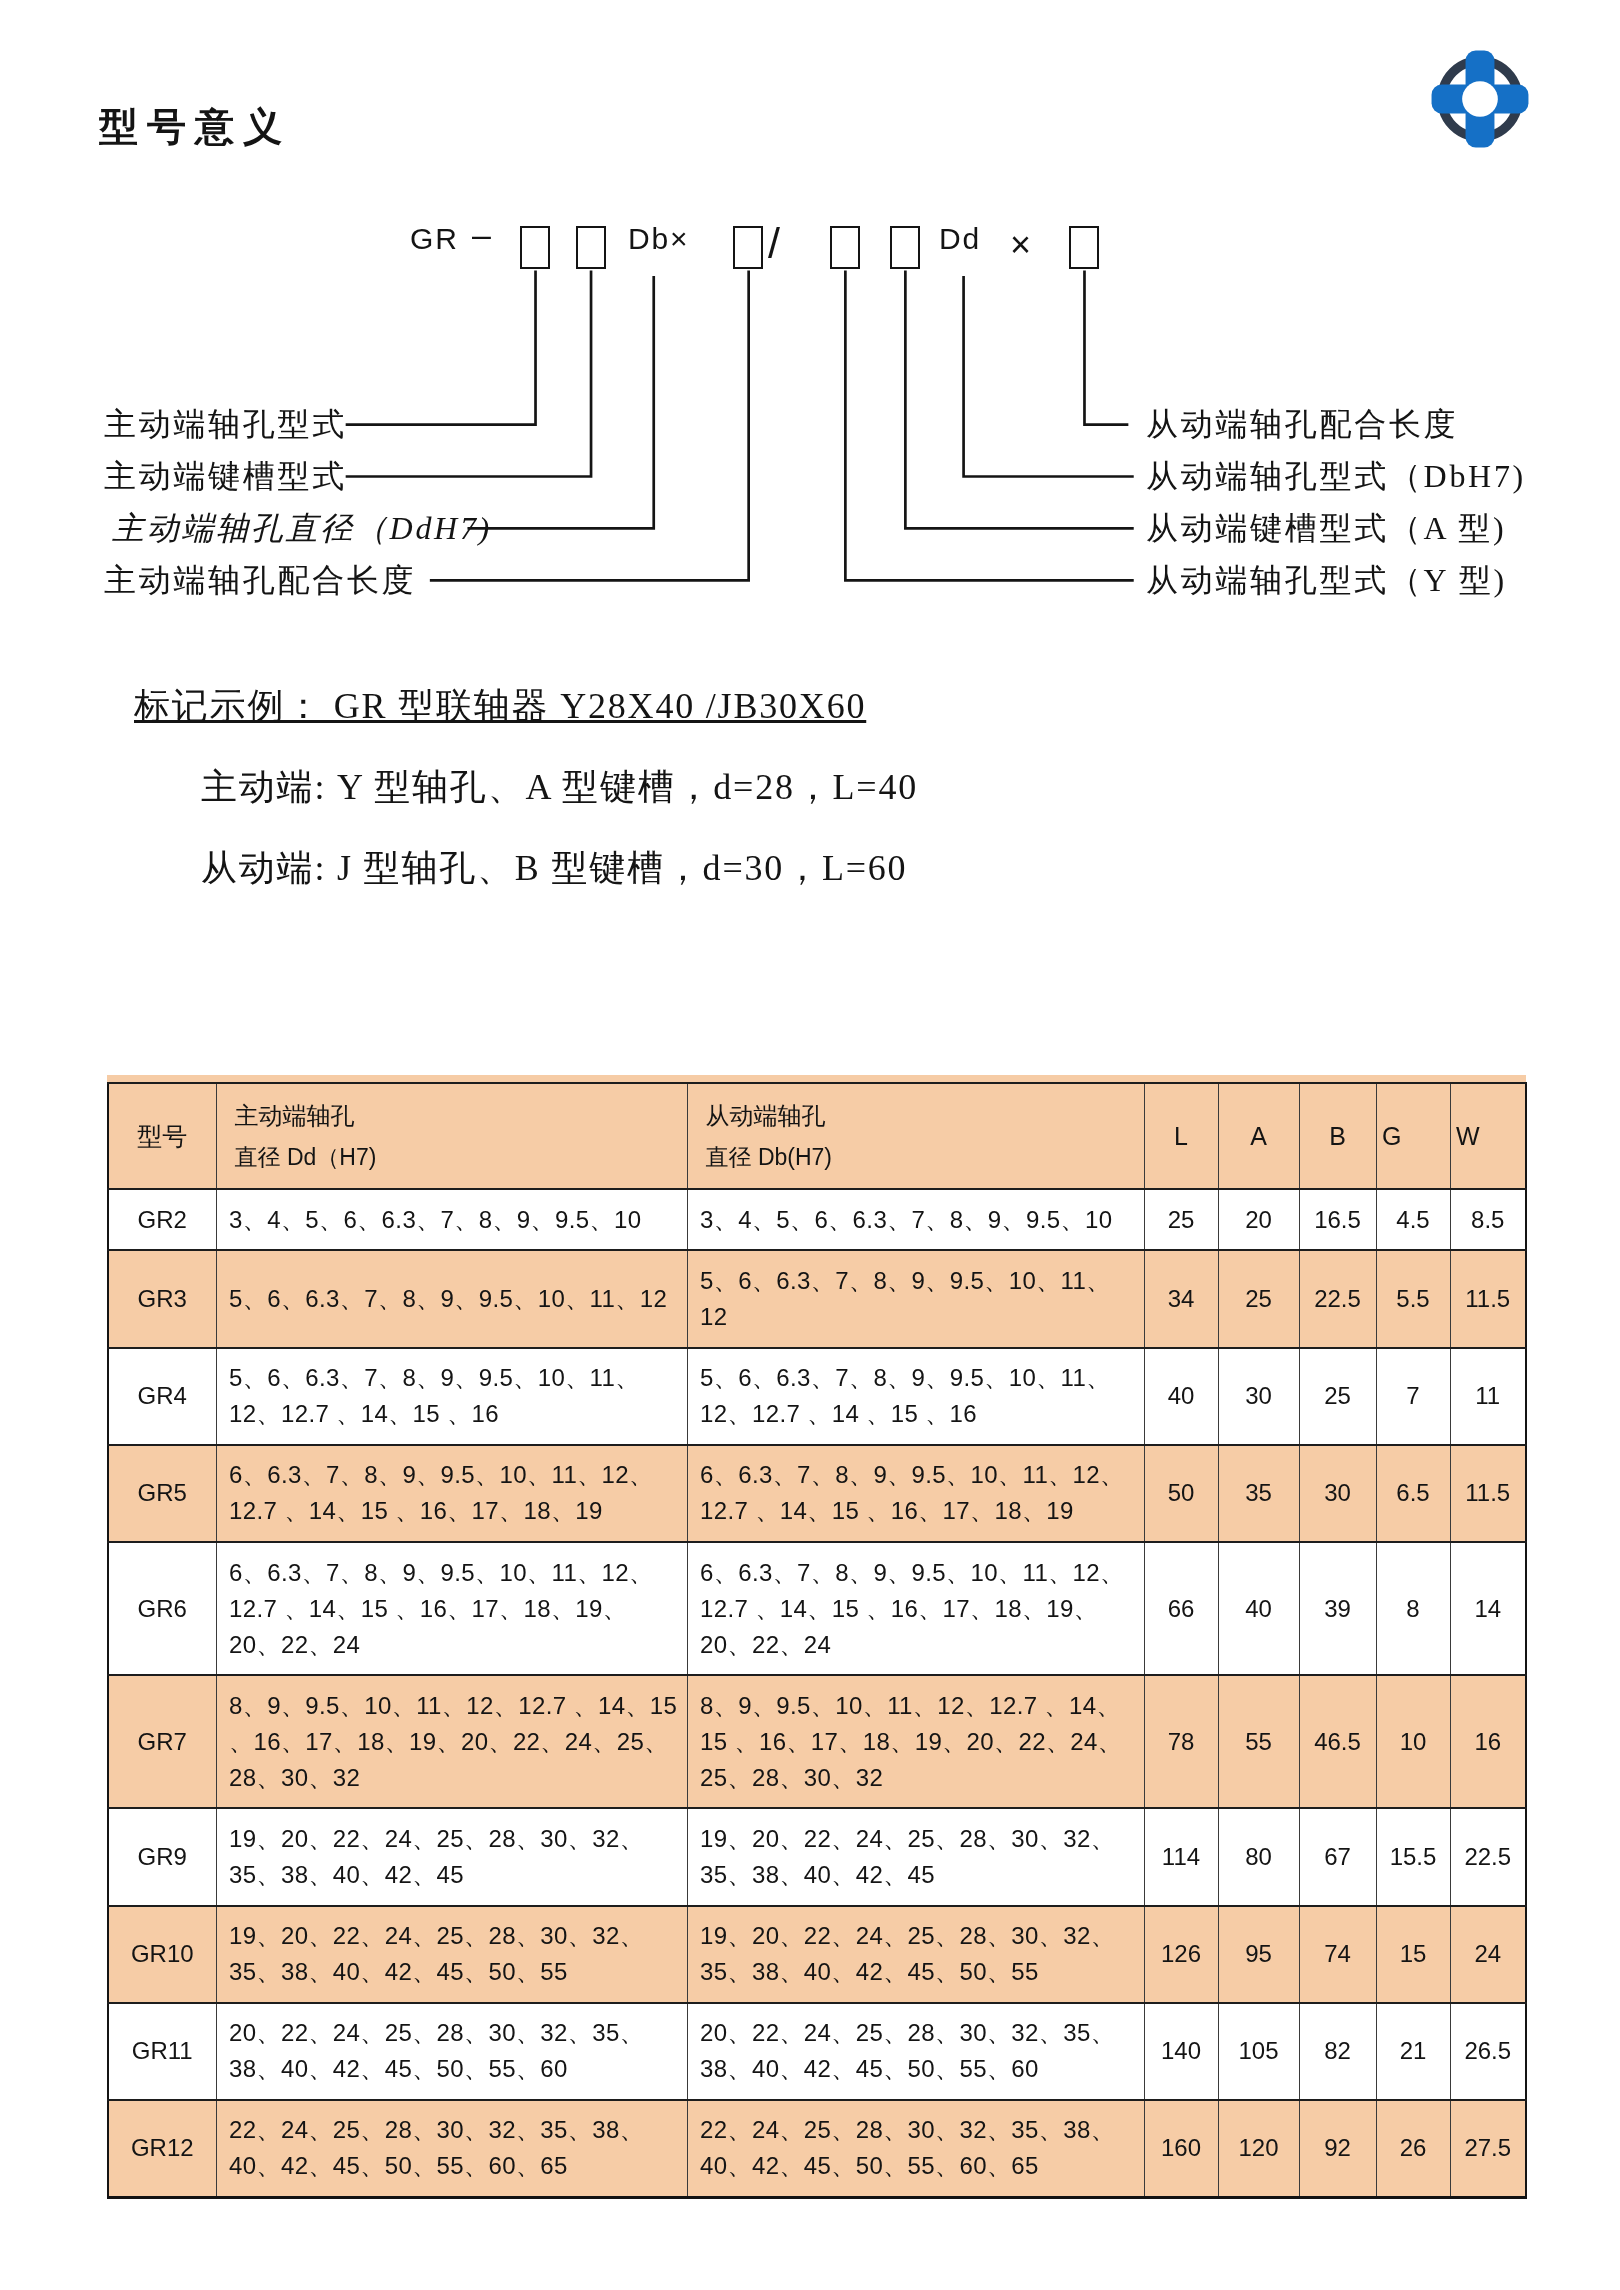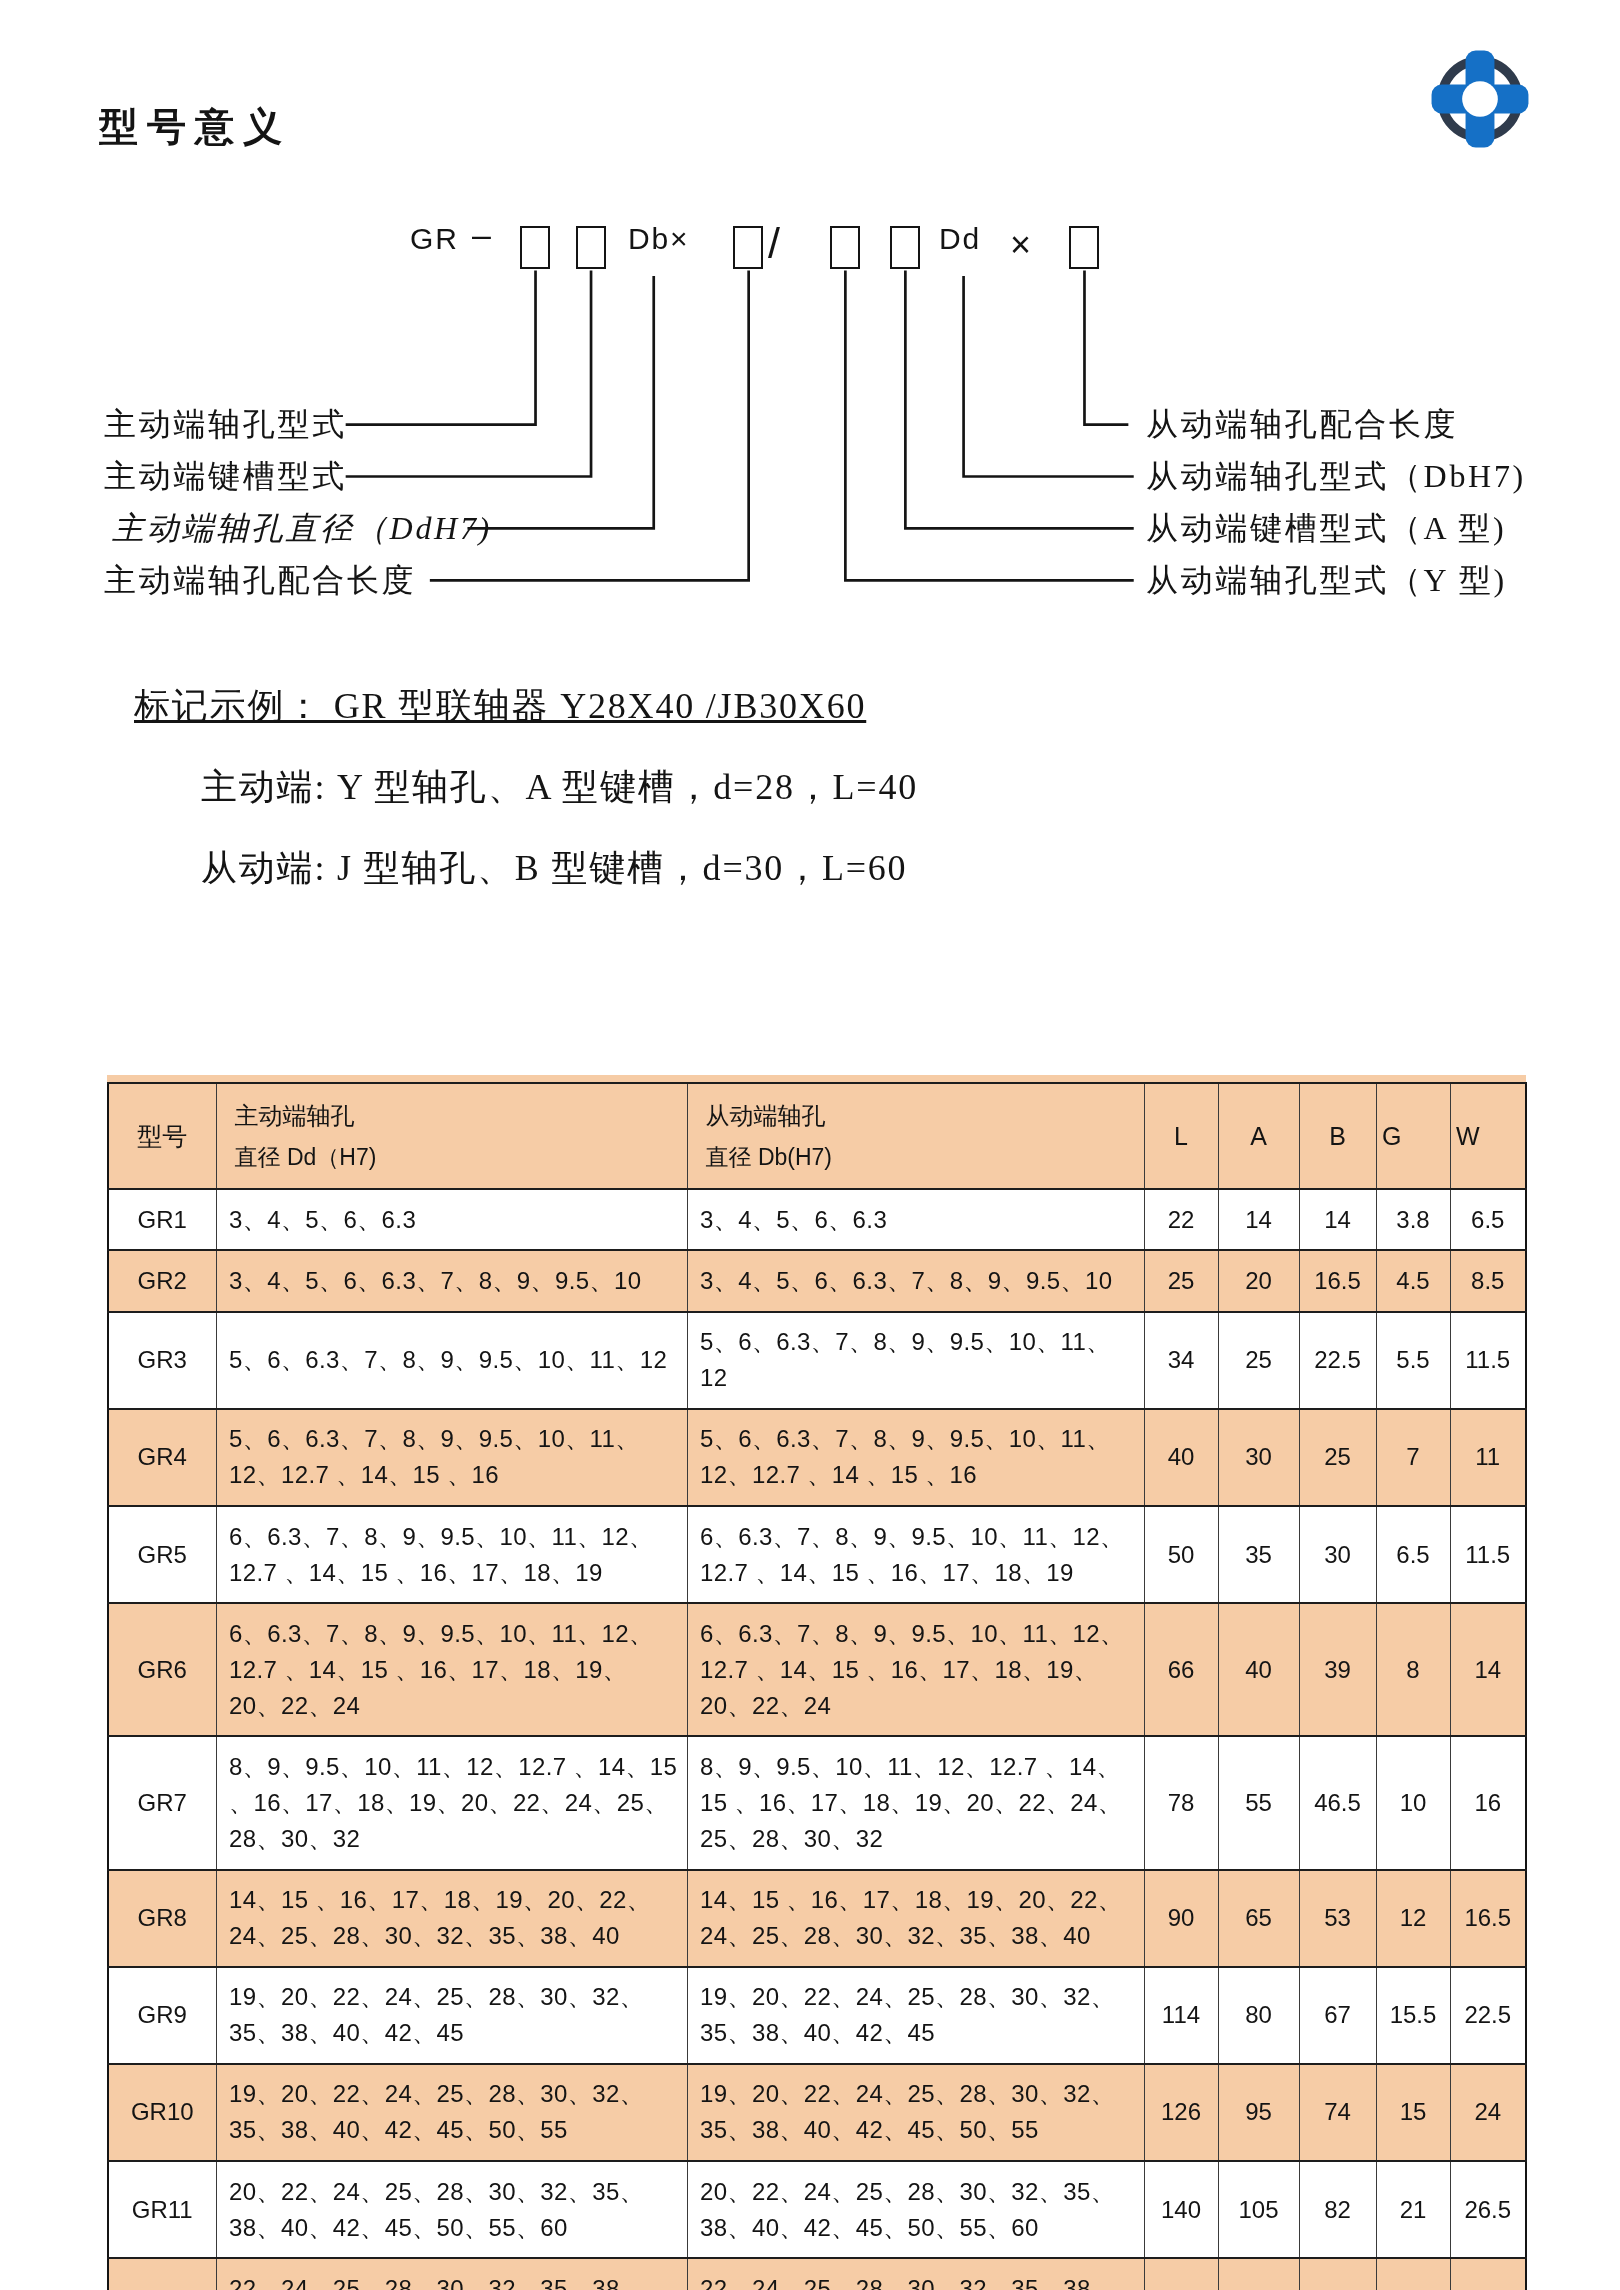--- a/index.html
+++ b/index.html
@@ -191,30 +191,20 @@
         </th>
         <th class="h-letter">L</th>
         <th class="h-letter">A</th>
         <th class="h-letter">B</th>
         <th class="h-letter h-left">G</th>
         <th class="h-letter h-left">W</th>
       </tr>
     </thead>
     <tbody id="spec-body">
         <tr>
-    <td class="c-model">GR1</td>
-    <td class="c-list">3、4、5、6、6.3</td>
-    <td class="c-list">3、4、5、6、6.3</td>
-    <td class="c-num">22</td>
-    <td class="c-num">14</td>
-    <td class="c-num">14</td>
-    <td class="c-num">3.8</td>
-    <td class="c-num">6.5</td>
-  </tr>
-        <tr>
     <td class="c-model">GR2</td>
     <td class="c-list">3、4、5、6、6.3、7、8、9、9.5、10</td>
     <td class="c-list">3、4、5、6、6.3、7、8、9、9.5、10</td>
     <td class="c-num">25</td>
     <td class="c-num">20</td>
     <td class="c-num">16.5</td>
     <td class="c-num">4.5</td>
     <td class="c-num">8.5</td>
   </tr>
         <tr>
@@ -261,30 +251,20 @@
     <td class="c-model">GR7</td>
     <td class="c-list">8、9、9.5、10、11、12、12.7 、14、15 、16、17、18、19、20、22、24、25、28、30、32</td>
     <td class="c-list">8、9、9.5、10、11、12、12.7 、14、15 、16、17、18、19、20、22、24、25、28、30、32</td>
     <td class="c-num">78</td>
     <td class="c-num">55</td>
     <td class="c-num">46.5</td>
     <td class="c-num">10</td>
     <td class="c-num">16</td>
   </tr>
         <tr>
-    <td class="c-model">GR8</td>
-    <td class="c-list">14、15 、16、17、18、19、20、22、24、25、28、30、32、35、38、40</td>
-    <td class="c-list">14、15 、16、17、18、19、20、22、24、25、28、30、32、35、38、40</td>
-    <td class="c-num">90</td>
-    <td class="c-num">65</td>
-    <td class="c-num">53</td>
-    <td class="c-num">12</td>
-    <td class="c-num">16.5</td>
-  </tr>
-        <tr>
     <td class="c-model">GR9</td>
     <td class="c-list">19、20、22、24、25、28、30、32、35、38、40、42、45</td>
     <td class="c-list">19、20、22、24、25、28、30、32、35、38、40、42、45</td>
     <td class="c-num">114</td>
     <td class="c-num">80</td>
     <td class="c-num">67</td>
     <td class="c-num">15.5</td>
     <td class="c-num">22.5</td>
   </tr>
         <tr>

